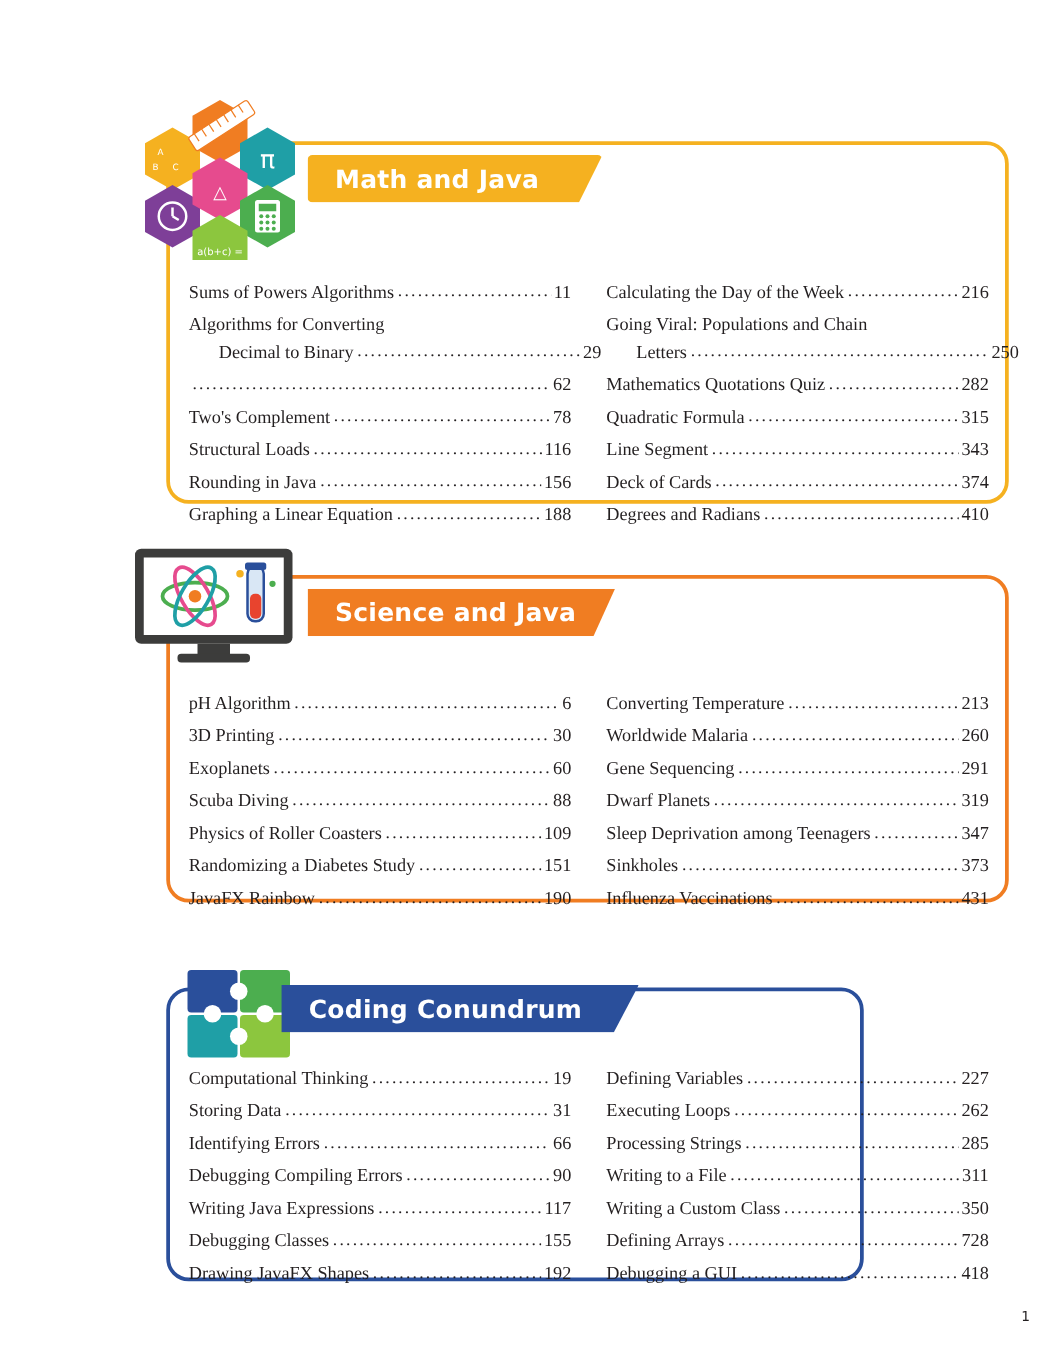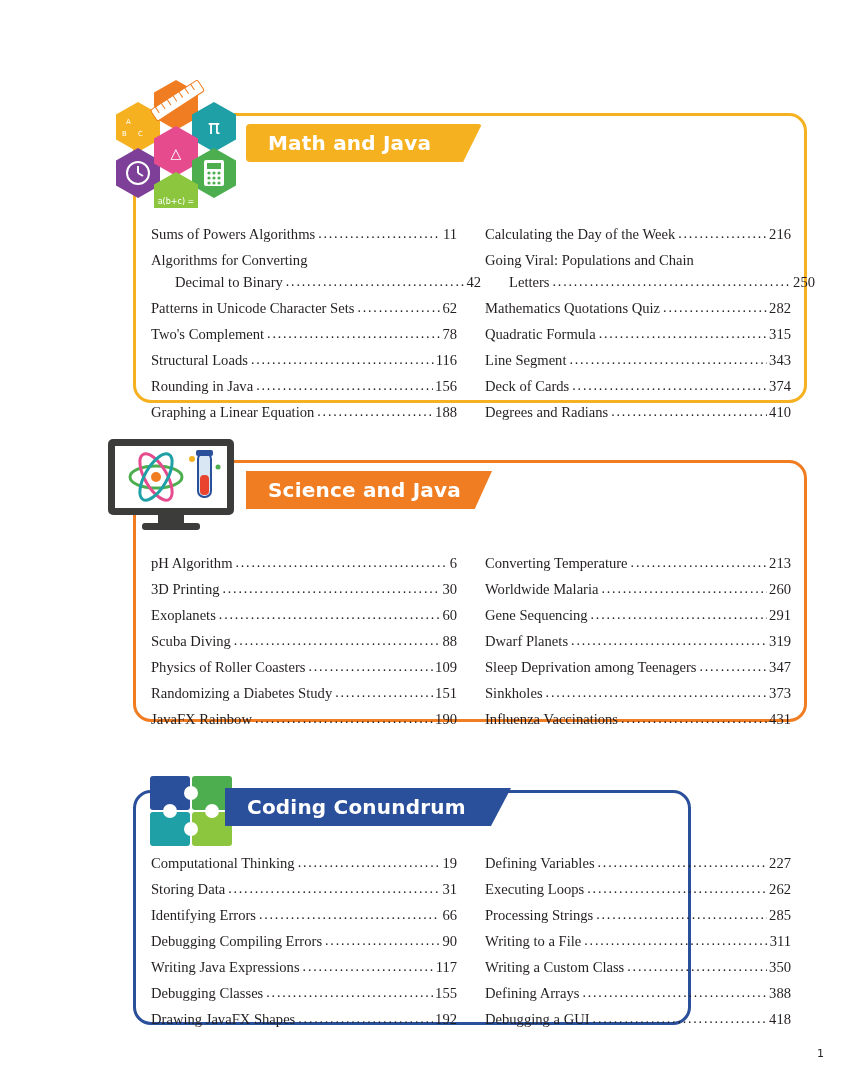--- a/index.html
+++ b/index.html
@@ -152,26 +152,25 @@
               <span class="page-no">11</span>
             </div>
           </div>
           <div class="entry">
             <div class="row">
               <span class="title">Algorithms for Converting</span>
             </div>
             <div class="row cont">
               <span class="title">Decimal to Binary</span>
               <span class="dots">............................................................</span>
-              <span class="page-no">42</span>
-            </div>
-          </div>
-          <div class="entry">
-            <div class="row">
-              <span class="title">Patterns in Unicode Character Sets</span>
+              <span class="page-no">29</span>
+            </div>
+          </div>
+          <div class="entry">
+            <div class="row">
               <span class="dots">............................................................</span>
               <span class="page-no">62</span>
             </div>
           </div>
           <div class="entry">
             <div class="row">
               <span class="title">Two's Complement</span>
               <span class="dots">............................................................</span>
               <span class="page-no">78</span>
             </div>
@@ -553,21 +552,21 @@
             <div class="row">
               <span class="title">Writing a Custom Class</span>
               <span class="dots">............................................................</span>
               <span class="page-no">350</span>
             </div>
           </div>
           <div class="entry">
             <div class="row">
               <span class="title">Defining Arrays</span>
               <span class="dots">............................................................</span>
-              <span class="page-no">388</span>
+              <span class="page-no">728</span>
             </div>
           </div>
           <div class="entry">
             <div class="row">
               <span class="title">Debugging a GUI</span>
               <span class="dots">............................................................</span>
               <span class="page-no">418</span>
             </div>
           </div>
         </div>

